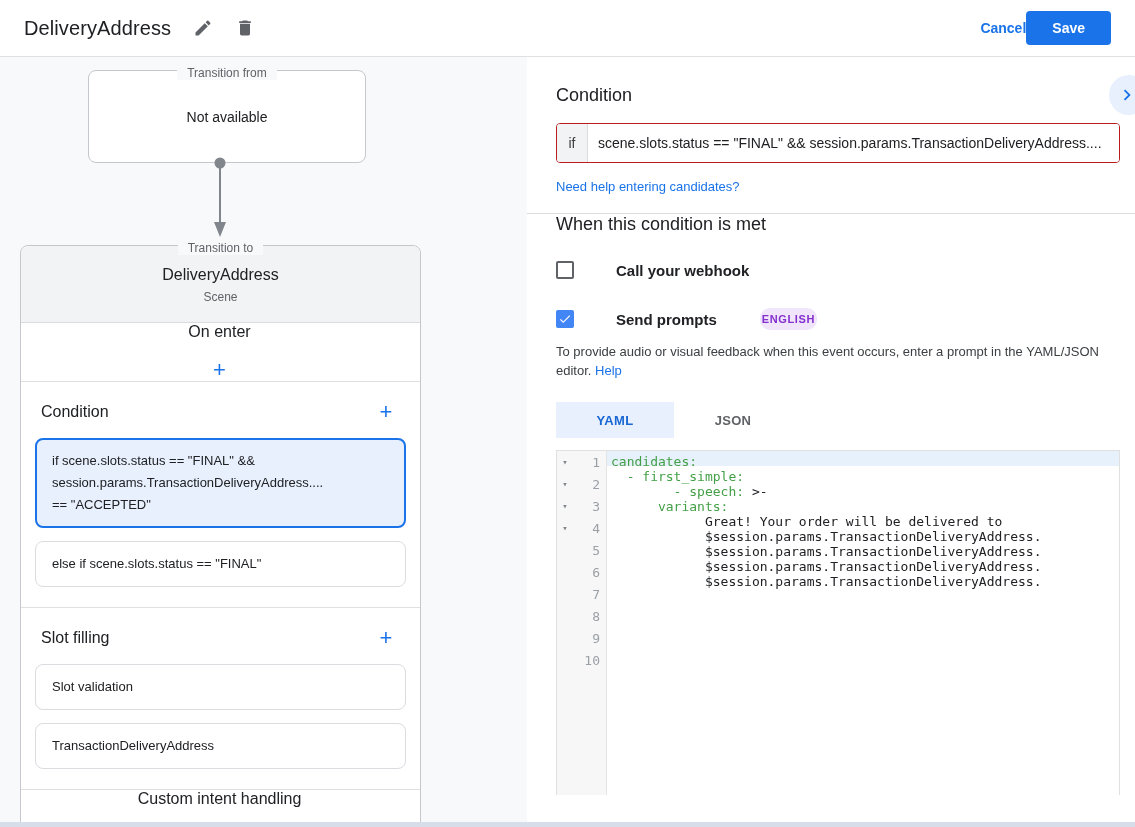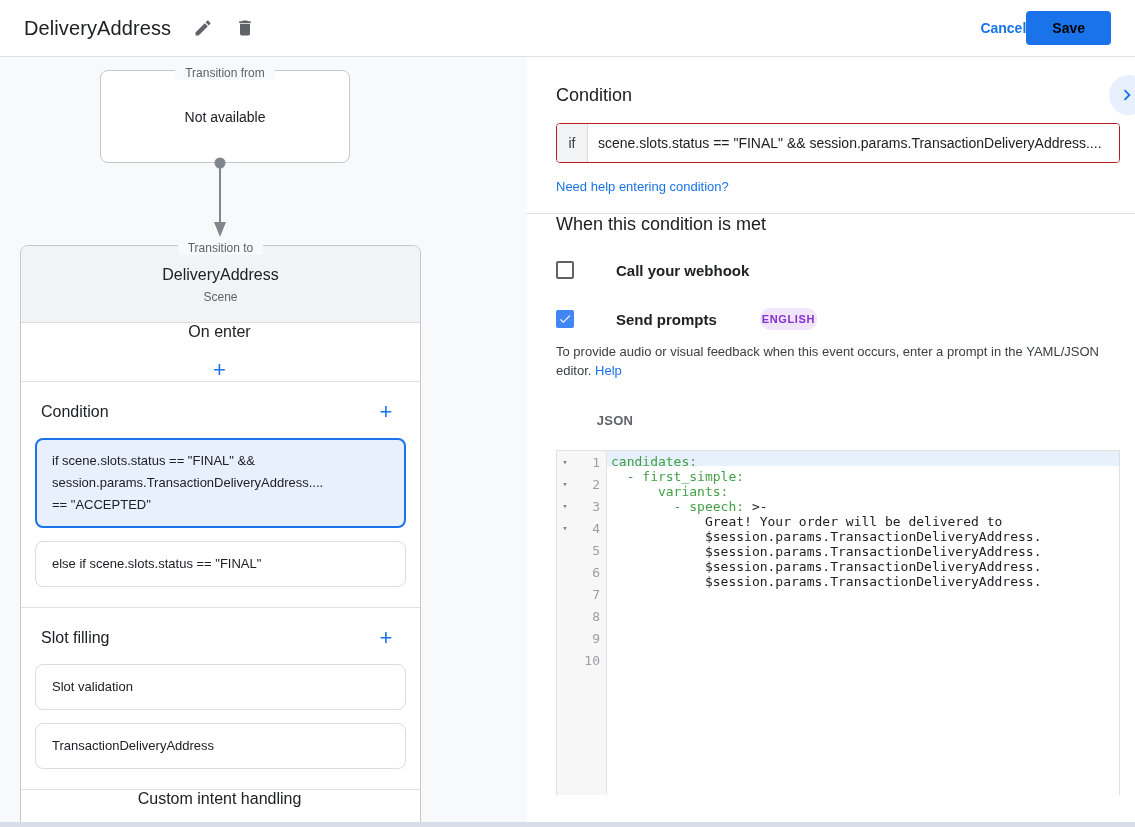--- a/index.html
+++ b/index.html
@@ -9,29 +9,29 @@
 
   
   .topbar { position:absolute; top:0; left:0; right:0; height:57px; background:#fff;
             border-bottom:1px solid #e0e0e0; display:flex; align-items:center; padding:0 24px; z-index:5; }
   .topbar-title { font-size:20px; color:#202124; letter-spacing:.1px; }
   .topbar-icon { width:20px; height:20px; margin-left:22px; cursor:pointer; }
   .topbar-icon svg { width:20px; height:20px; fill:#5f6368; }
   .topbar-spacer { flex:1; }
   .cancel-btn { color:#1a73e8; font-size:14px; font-weight:bold; background:none; border:none;
                 cursor:pointer; font-family:inherit; }
-  .save-btn { background:#1a73e8; color:#000000; font-size:14px; font-weight:bold; border:none;
+  .save-btn { background:#1a73e8; color:#ffffff; font-size:14px; font-weight:bold; border:none;
               border-radius:4px; padding:9px 26px; cursor:pointer; font-family:inherit; }
 
   
   .left-panel { position:absolute; top:57px; left:0; width:527px; bottom:0; background:#f8f9fa; }
   .legend-box { position:absolute; background:#fff; border:1px solid #c4c7cb; border-radius:8px; }
   .legend { position:absolute; top:-8px; left:0; right:0; text-align:center; }
   .legend span { background:#f8f9fa; padding:0 10px; font-size:12px; color:#5f6368; }
-  .tfrom { left:100px; top:13px; width:250px; height:93px; }
+  .tfrom { left:88px; top:13px; width:278px; height:93px; }
   .tfrom-value { position:absolute; top:0; left:0; right:0; height:100%; display:flex;
                  align-items:center; justify-content:center; font-size:14px; color:#202124; }
   .arrow-svg { position:absolute; left:213px; top:99px; }
 
   .tto-card { position:absolute; left:20px; top:188px; width:401px; height:700px;
               background:#fff; border:1px solid #c4c7cb; border-radius:8px; }
   .tto-header { background:#f1f3f4; border-bottom:1px solid #dadce0; border-radius:8px 8px 0 0;
                 height:77px; text-align:center; padding-top:20px; }
   .tto-name { font-size:16px; color:#202124; }
   .tto-type { font-size:12px; color:#5f6368; margin-top:6px; }
@@ -198,21 +198,21 @@
             <path d="M10 6L8.59 7.41 13.17 12l-4.58 4.59L10 18l6-6z"></path>
           </svg>
       </button>
     </div>
 
     <div class="if-row">
       <div class="if-prefix">if</div>
       <input class="if-input" type="text" value="scene.slots.status == &quot;FINAL&quot; &amp;&amp; session.params.TransactionDeliveryAddress...." style="">
     </div>
 
-    <a class="help-link">Need help entering condition?</a>
+    <a class="help-link">Need help entering candidates?</a>
 
     <div class="r-divider"></div>
 
     <div class="when-title">When this condition is met</div>
 
     <div class="chk-row">
       <div class="chk-box"></div>
       <span class="chk-label">Call your webhook</span>
     </div>
 
@@ -222,20 +222,21 @@
             <path d="M9 16.17L4.83 12l-1.42 1.41L9 19 21 7l-1.41-1.41z"></path>
           </svg>
       </div>
       <span class="chk-label">Send prompts</span>
       <span class="lang-badge">ENGLISH</span>
     </div>
 
     <div class="para"><span>To provide audio or visual feedback when this event occurs, enter a prompt in the YAML/JSON editor. </span><a>Help</a></div>
 
     <div class="tabs">
+      <div class="tab active">YAML</div>
       <div class="tab">JSON</div>
     </div>
 
     <div class="editor">
       <div class="gutter" id="editor-gutter">
           <div class="gutter-row">
             <span class="fold">▾</span>
             <span class="lnum">1</span>
           </div>
           <div class="gutter-row">
@@ -271,22 +272,22 @@
             <span class="lnum">9</span>
           </div>
           <div class="gutter-row">
             <span class="fold"></span>
             <span class="lnum">10</span>
           </div>
         </div>
       <div class="code-area" id="editor-code">
           <div class="code-line active"><span class="tok-key">candidates:</span></div>
           <div class="code-line"><span class="tok-key">  - first_simple:</span></div>
+          <div class="code-line"><span class="tok-key">        - speech:</span><span class="tok-plain"> &gt;-</span></div>
           <div class="code-line"><span class="tok-key">      variants:</span></div>
-          <div class="code-line"><span class="tok-key">        - speech:</span><span class="tok-plain"> &gt;-</span></div>
           <div class="code-line"><span class="tok-plain">            Great! Your order will be delivered to</span></div>
           <div class="code-line"><span class="tok-plain">            $session.params.TransactionDeliveryAddress.</span></div>
           <div class="code-line"><span class="tok-plain">            $session.params.TransactionDeliveryAddress.</span></div>
           <div class="code-line"><span class="tok-plain">            $session.params.TransactionDeliveryAddress.</span></div>
           <div class="code-line"><span class="tok-plain">            $session.params.TransactionDeliveryAddress.</span></div>
           <div class="code-line"><span class="tok-plain"></span></div>
         </div>
     </div>
   </div>
 

